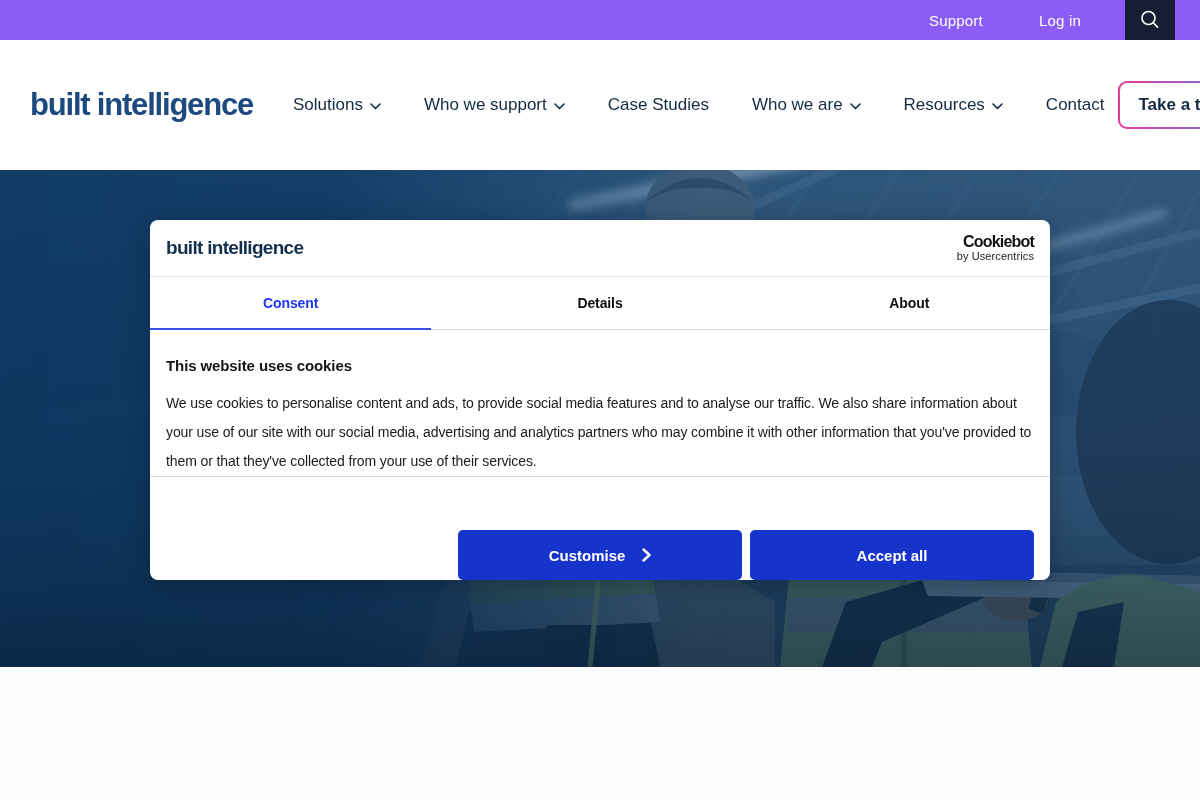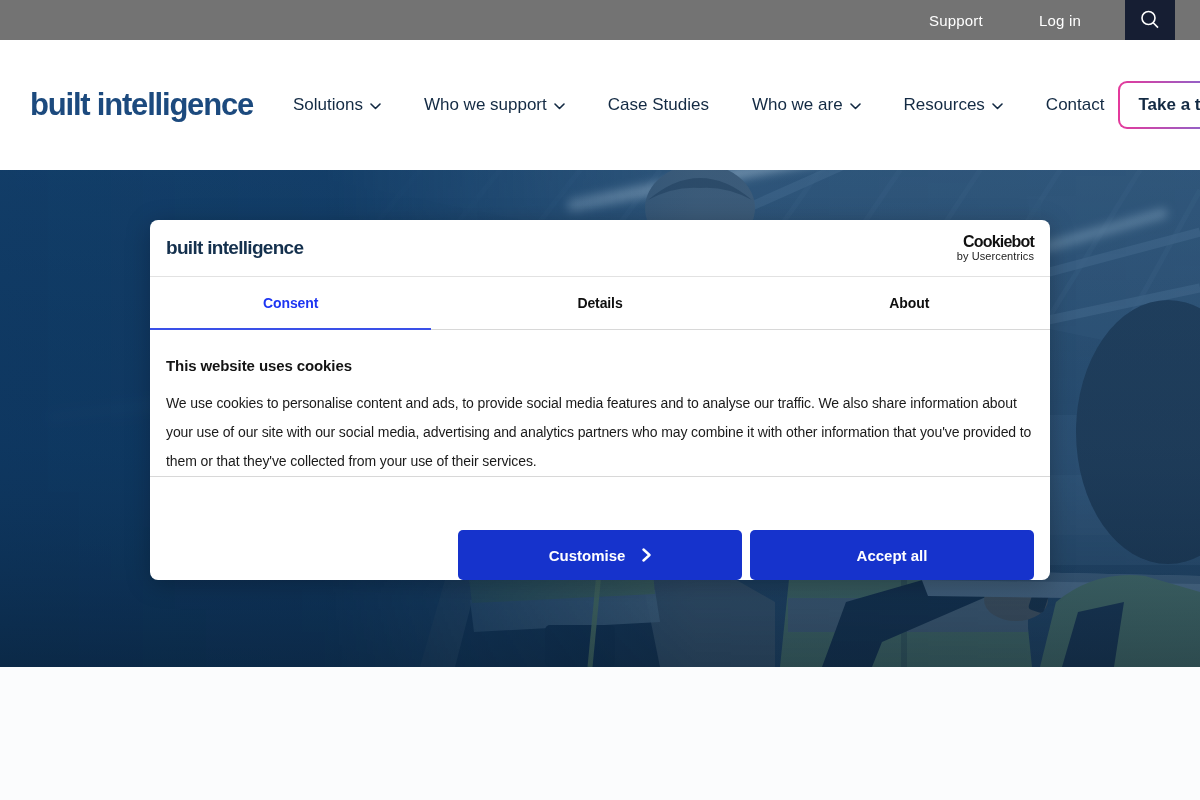--- a/index.html
+++ b/index.html
@@ -8,21 +8,21 @@
     font-family: "Liberation Sans", sans-serif;
     background: #ffffff;
     overflow: hidden;
     position: relative;
   }
   .page { position: relative; width: 1200px; height: 800px; }
 
   
   .topbar {
     position: absolute; top: 0; left: 0; width: 1200px; height: 40px;
-    background: #737373;
+    background: #8b5cf6;
     display: flex; align-items: center; justify-content: flex-end;
     padding-right: 25px;
   }
   .topbar a {
     color: #ffffff; text-decoration: none; font-size: 15px; letter-spacing: .2px;
     cursor: pointer;
   }
   .topbar .support-link { margin-right: 56px; }
   .topbar .login-link  { margin-right: 44px; }
   .search-btn {

